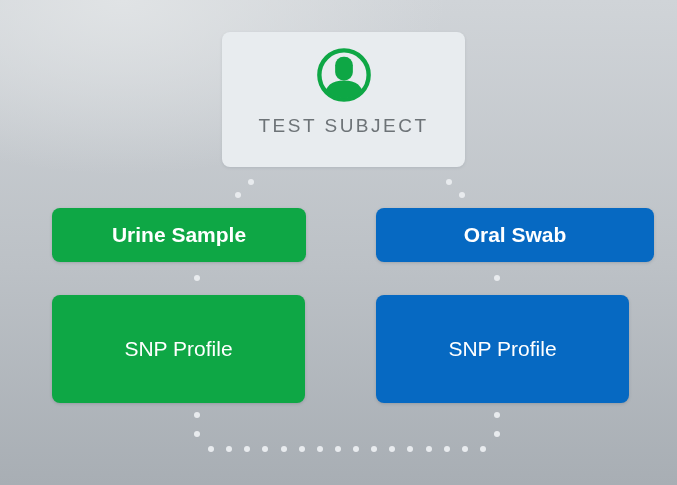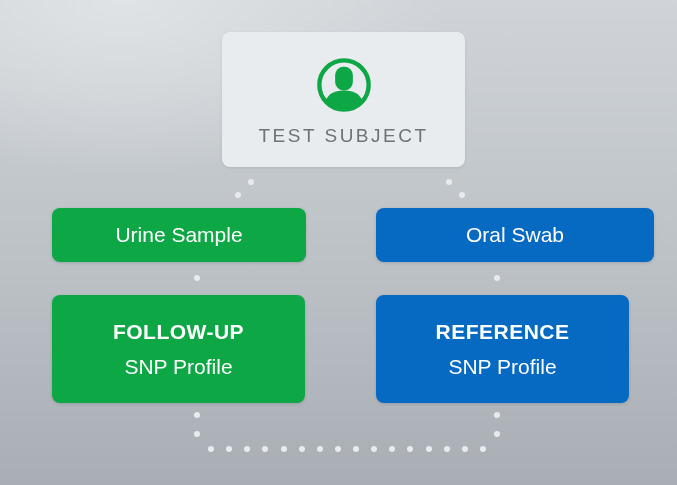--- a/index.html
+++ b/index.html
@@ -21,21 +21,21 @@
   .subject-card {
     position: absolute;
     left: 222px; top: 32px;
     width: 243px; height: 135px;
     background: var(--card_bg, #e8ecef);
     border-radius: 8px;
     box-shadow: 0 1px 3px rgba(100,110,120,0.18);
     display: flex;
     flex-direction: column;
     align-items: center;
-    padding-top: 26px;
+    padding-top: 16px;
     box-sizing: border-box;
   }
   .subject-card .icon-wrap {
     width: 54px; height: 54px;
     display: block;
   }
   .subject-title {
     margin-top: 13px;
     font-size: 19px;
     font-weight: 400;
@@ -54,21 +54,21 @@
     align-items: center;
     justify-content: center;
     box-shadow: 0 1px 3px rgba(70,80,90,0.25);
     box-sizing: border-box;
     text-align: center;
   }
   .sample {
     top: 208px;
     height: 54px;
     font-size: 21px;
-    font-weight: 400;
+    font-weight: 700;
   }
   .sample.left  { left: 52px;  width: 254px; background: var(--green, #0ea745); }
   .sample.right { left: 376px; width: 278px; background: var(--blue, #0669c2); }
 
   
   .profile {
     top: 295px;
     height: 108px;
   }
   .profile.left  { left: 52px;  width: 253px; background: var(--green, #0ea745); }
@@ -116,25 +116,23 @@
   </div>
 
   <div class="node sample left">
     <span>Urine Sample</span>
   </div>
   <div class="node sample right">
     <span>Oral Swab</span>
   </div>
 
   <div class="node profile left">
-    <div class="profile-title">FOLLOW-UP</div>
     <div class="profile-subtitle">SNP Profile</div>
   </div>
   <div class="node profile right">
-    <div class="profile-title">REFERENCE</div>
     <div class="profile-subtitle">SNP Profile</div>
   </div>
 
   <div id="connector-layer">
       <div>
         <span class="dot" style="left: 251px; top: 182px;"></span>
         <span class="dot" style="left: 238px; top: 195px;"></span>
       </div>
       <div>
         <span class="dot" style="left: 449px; top: 182px;"></span>

